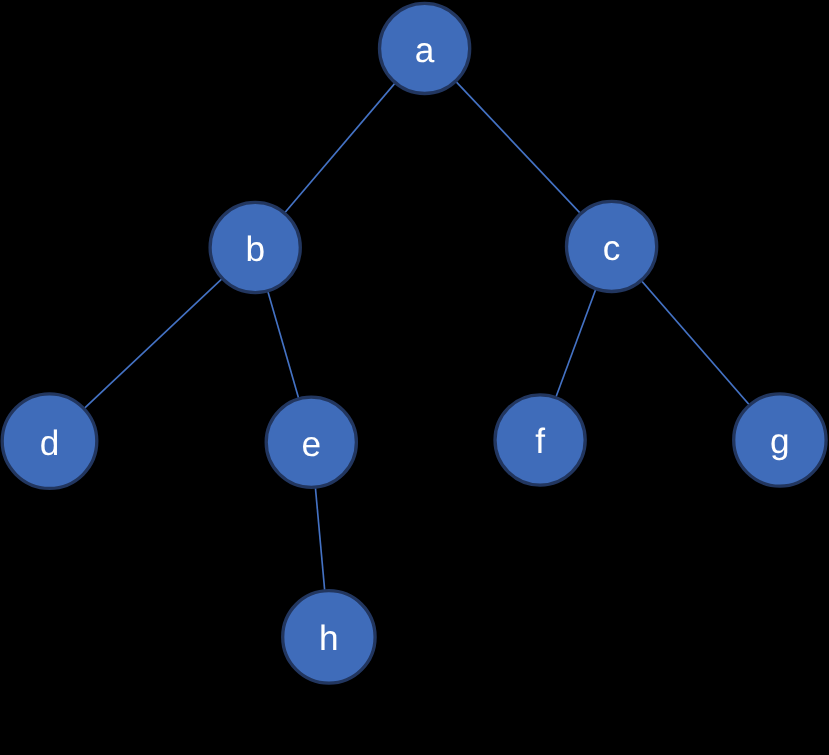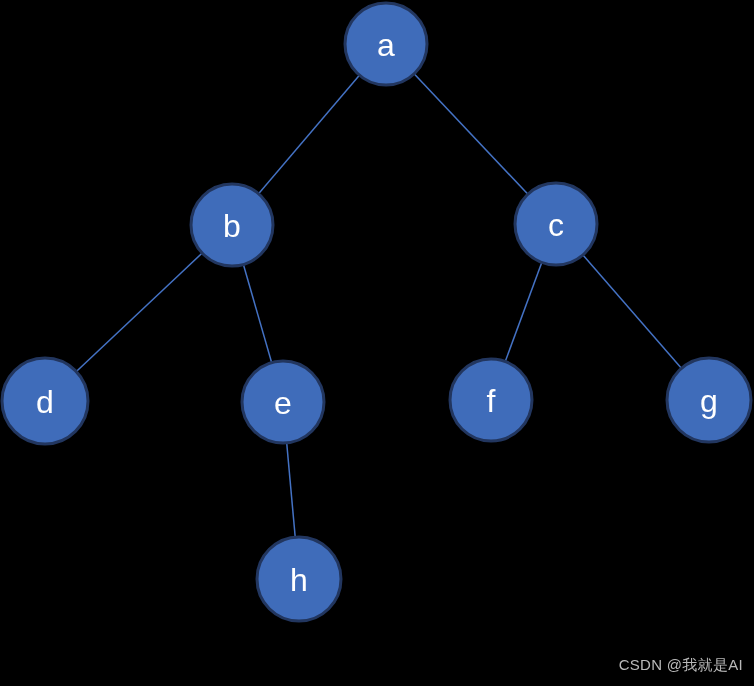--- a/index.html
+++ b/index.html
@@ -73,14 +73,13 @@
       </g>
       <g>
         <circle cx="709" cy="400" r="42" fill="#3f6cba" stroke="#22365f" stroke-width="3"></circle>
         <text x="709" y="400" text-anchor="middle" dominant-baseline="central" dy="0.04em" fill="#ffffff" class="node-label">g</text>
       </g>
       <g>
         <circle cx="299" cy="579" r="42" fill="#3f6cba" stroke="#22365f" stroke-width="3"></circle>
         <text x="299" y="579" text-anchor="middle" dominant-baseline="central" dy="0.04em" fill="#ffffff" class="node-label">h</text>
       </g>
     </svg>
-  <div class="watermark" style="color: rgb(185, 185, 185);">CSDN @我就是AI</div>
 </div>
 
 </body></html>

